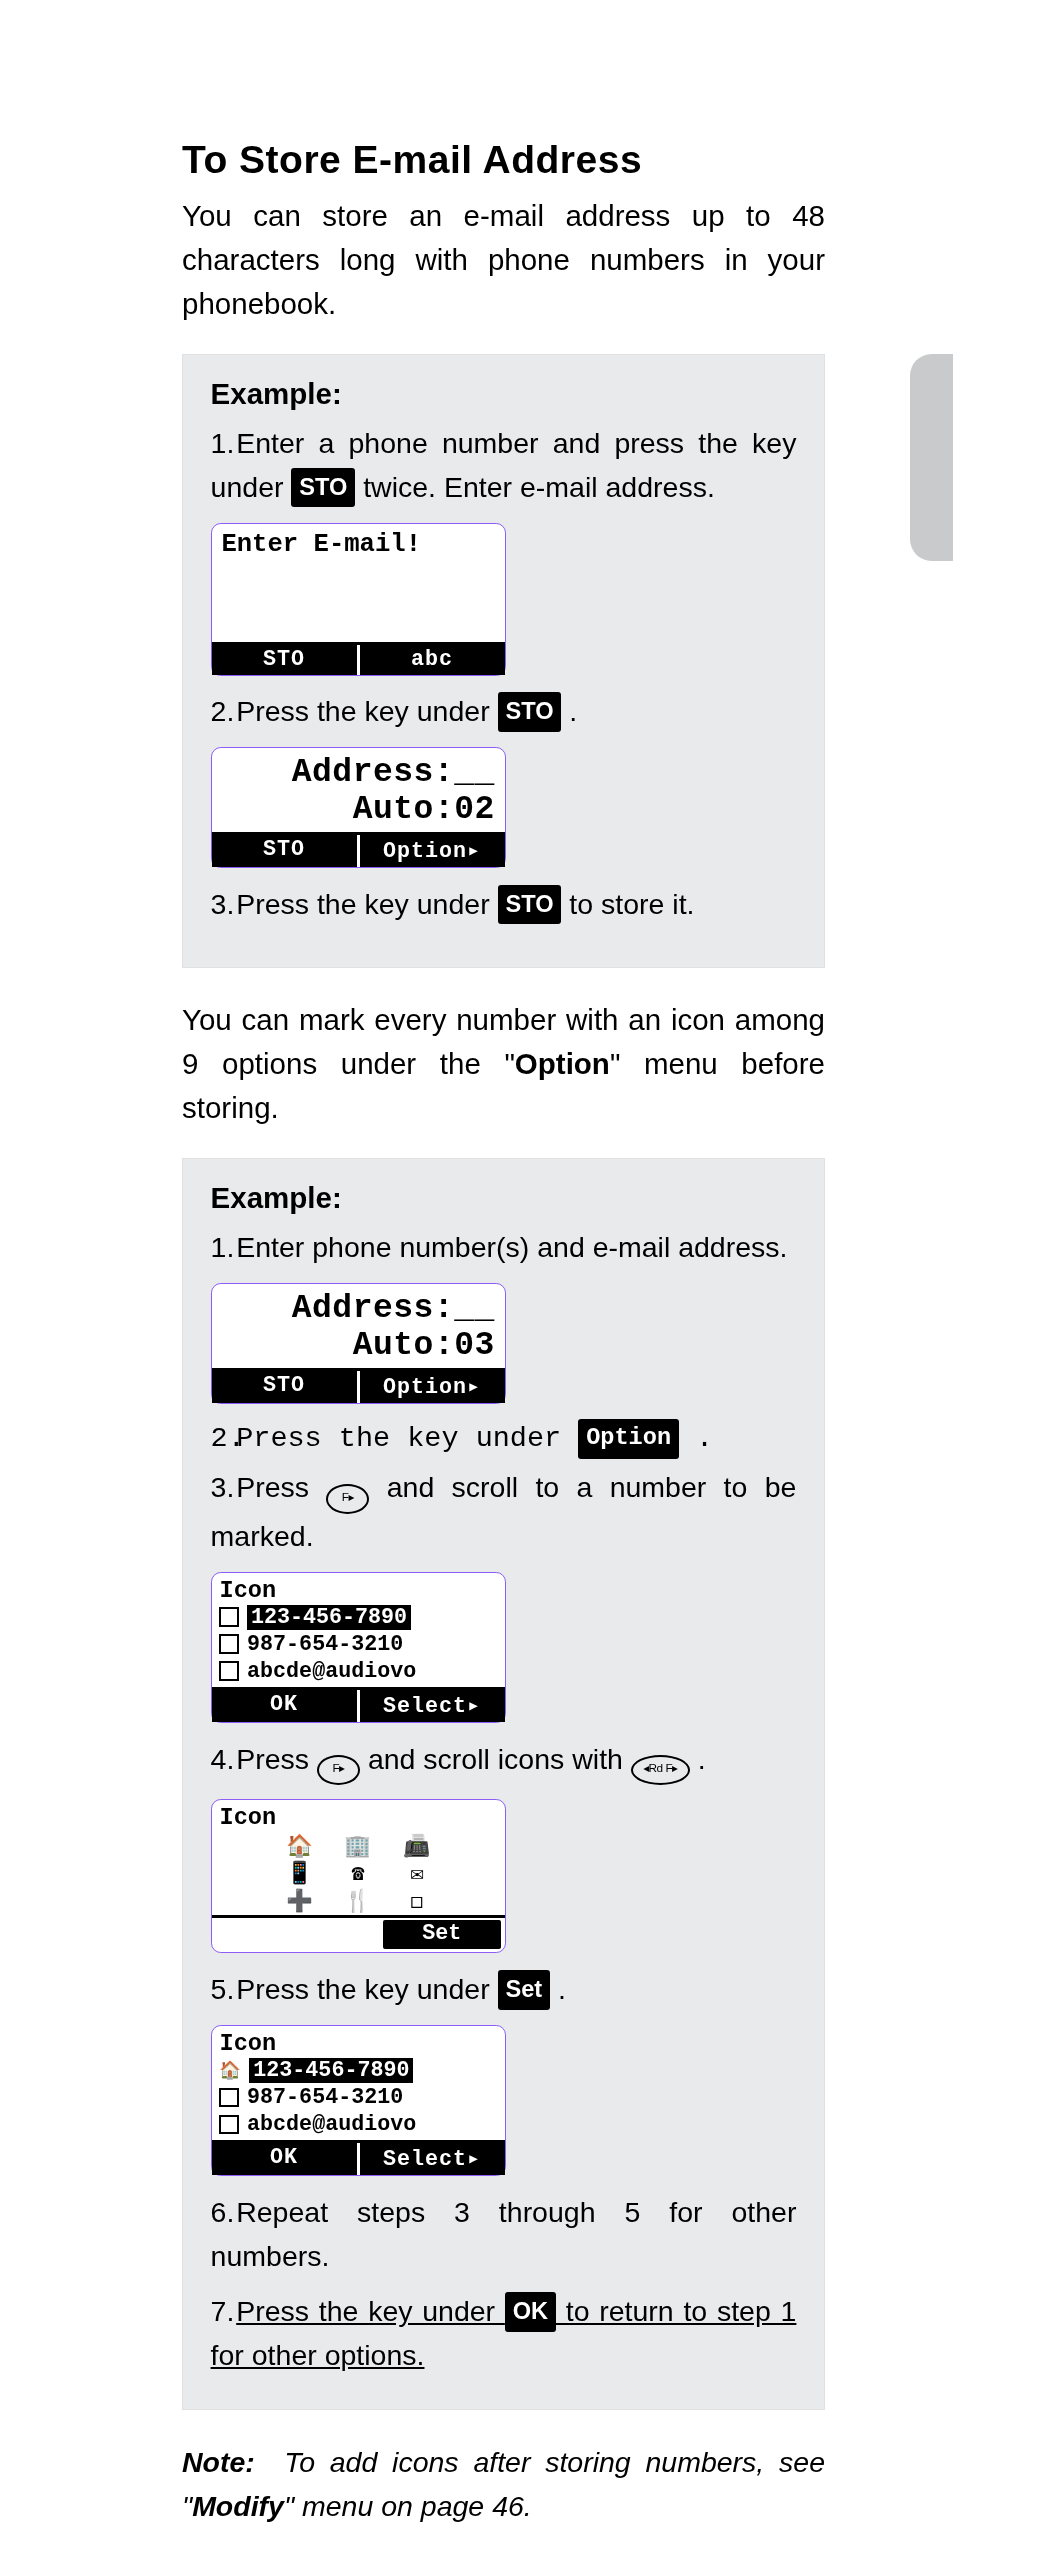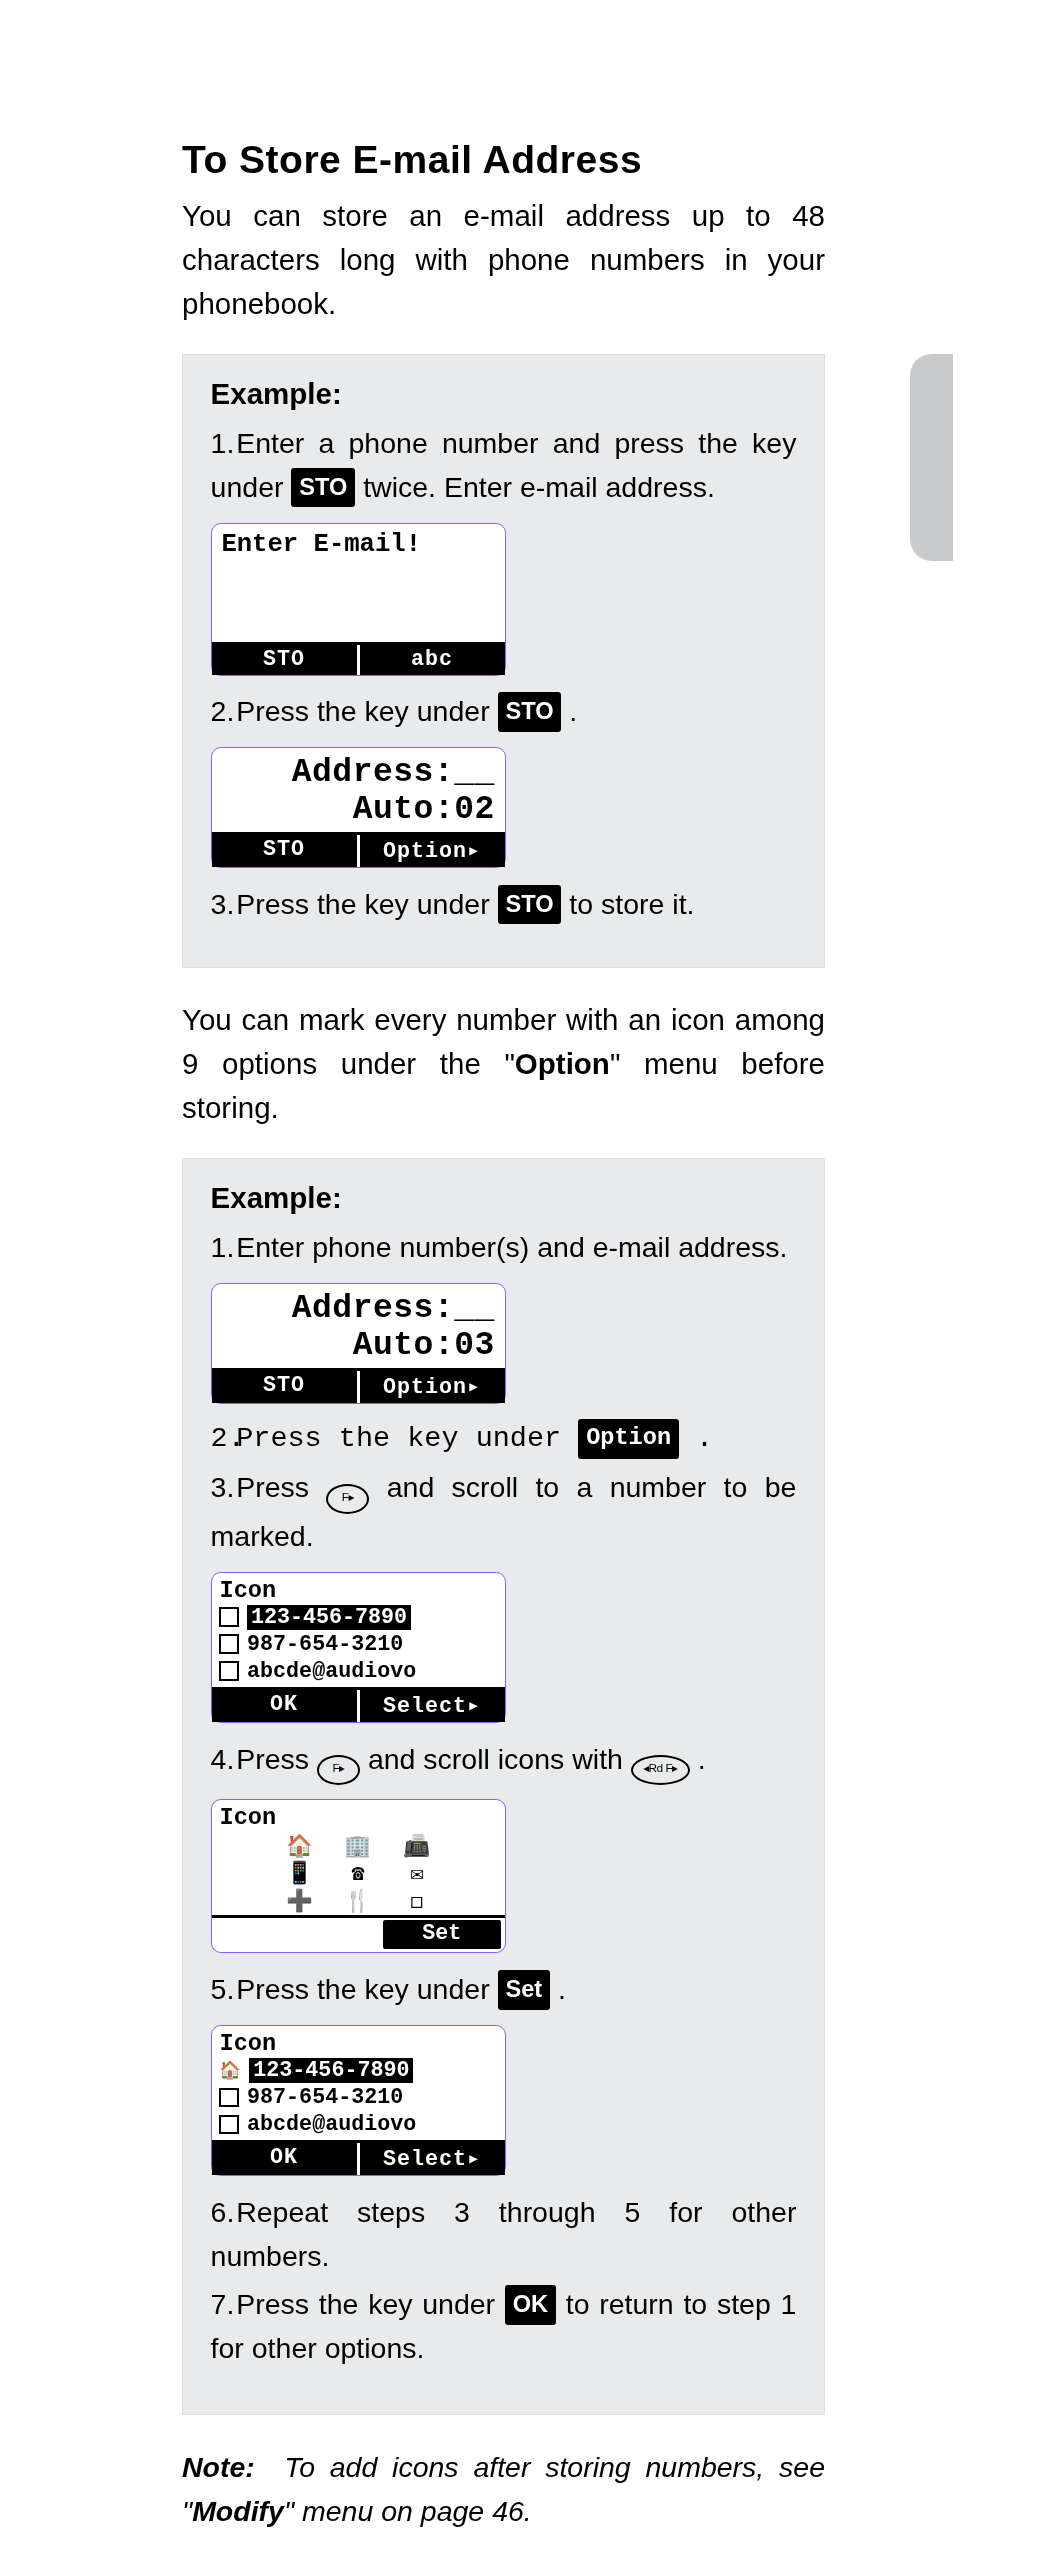--- a/index.html
+++ b/index.html
@@ -324,26 +324,26 @@
               <span>abcde@audiovo</span>
             </div>
         </div>
         <div class="screen-footer">
           <div class="cell half sep">OK</div>
           <div class="cell half">Select▸</div>
         </div>
       </div>
     </div>
 
-    <div class="ex-row" style="margin-bottom:4px;">
+    <div class="ex-row" style="margin-bottom:11px;">
       <div class="ex-text">
         <span class="ex-num">6.</span><span>Repeat steps 3 through 5 for other numbers.</span>
       </div>
     </div>
-    <div class="ex-row" style="margin-bottom:16px;">
+    <div class="ex-row" style="margin-bottom:4px;text-decoration:underline;">
       <div class="ex-text">
         <span class="ex-num">7.</span><span>Press the key under </span><span class="key-label">OK</span><span> to return to step 1 for other options.</span>
       </div>
     </div>
   </div>
 
   <p class="note">
     <span class="nb">Note:</span>
     &nbsp;<span>To add icons after storing numbers, see "</span><span class="nb">Modify</span><span>" menu on page 46.</span>
   </p>

